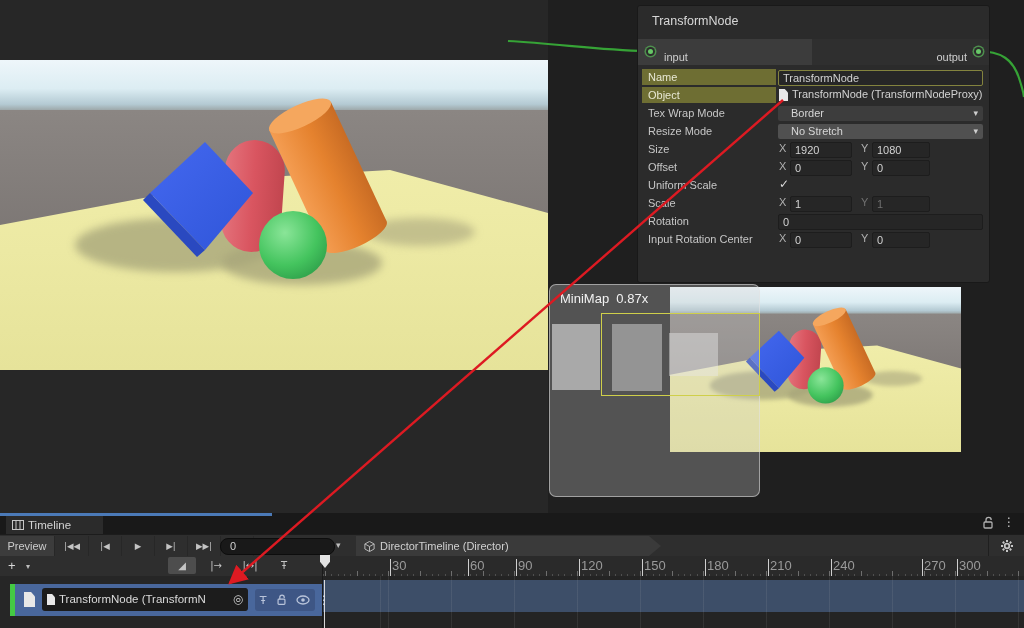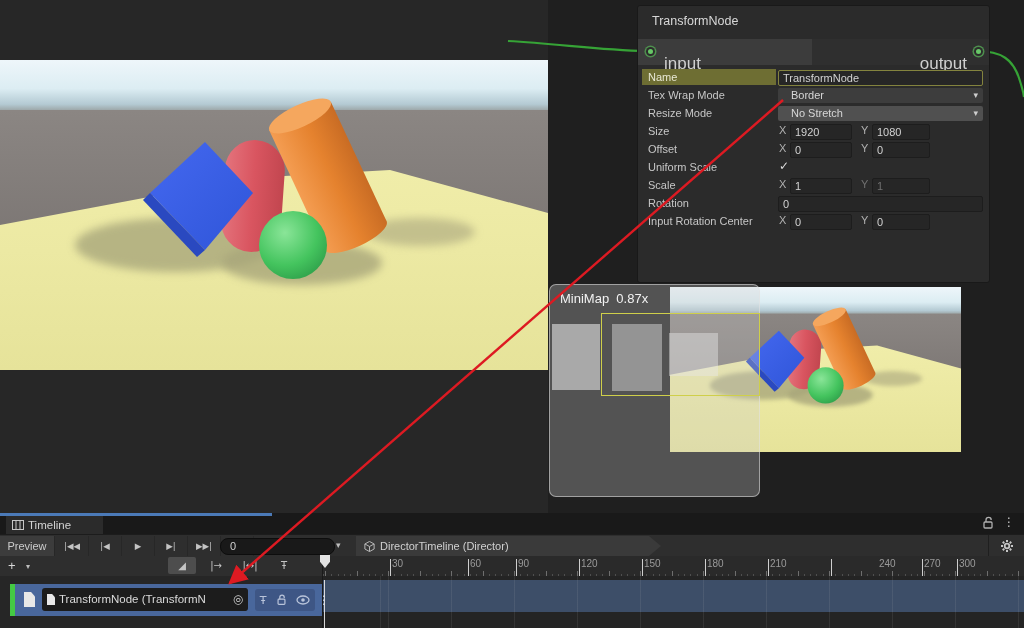--- a/index.html
+++ b/index.html
@@ -13,21 +13,21 @@
 
   
   #scene-view{left:0;top:60px;width:548px;height:310px;background:#7b7572;}
 
   
   #node-panel{left:637px;top:5px;width:353px;height:278px;background:#2b2b2b;
               border:1px solid #191919;border-radius:3px;box-sizing:border-box;}
   #node-title{left:14px;top:0;height:30px;line-height:30px;font-size:12.5px;color:#d8d8d8;}
   #port-row{left:0;top:33px;width:351px;height:26px;background:#2f2f2f;}
   #input-box{left:0;top:0;width:174px;height:26px;background:#3c3c3c;}
-  .port-label{top:12px;height:26px;line-height:26px;color:#cfcfcf;font-size:17px;}
+  .port-label{top:5px;height:26px;line-height:26px;color:#cfcfcf;font-size:11px;}
   .port-dot{width:5px;height:5px;border-radius:50%;background:#67c767;
             box-shadow:0 0 0 2px #2c2c2c,0 0 0 3.5px #4e8f4e;}
   #props{left:0;top:62px;width:351px;}
   .prop-row{position:relative;height:18px;}
   .prop-label{position:absolute;left:4px;top:1px;width:128px;height:16px;line-height:16px;
               padding-left:6px;color:#c6c6c6;white-space:nowrap;}
   .prop-label.hl{background:#6e6e33;color:#e8e8d4;}
   .fld{position:absolute;top:2px;height:14px;line-height:14px;background:#262626;
        border:1px solid #1d1d1d;border-radius:2px;color:#d2d2d2;padding:0 4px;
        white-space:nowrap;overflow:hidden;}
@@ -84,21 +84,21 @@
   #edit-btns{left:168px;top:1px;height:17px;display:flex;gap:6px;}
   .ebtn{min-width:28px;height:17px;line-height:17px;text-align:center;color:#c4c4c4;font-size:10px;border-radius:2px;}
   .ebtn.active{background:#4d4d4d;}
 
   #ruler{left:322px;top:43px;width:702px;height:24px;background:#2a2a2a;border-left:1px solid #1a1a1a;
          box-sizing:border-box;
          background-image:
            repeating-linear-gradient(90deg,#6e6e6e 0 1px,transparent 1px 31.5px),
            repeating-linear-gradient(90deg,#4f4f4f 0 1px,transparent 1px 6.3px);
          background-size:100% 9px,100% 6px;background-position:2px 100%,2px 100%;background-repeat:repeat-x;}
-  .ruler-label{position:absolute;top:2px;font-size:10px;color:#9a9a9a;}
+  .ruler-label{position:absolute;top:2px;font-size:13px;color:#9a9a9a;}
   .ruler-label::before{content:"";position:absolute;left:-2px;top:1px;width:1px;height:18px;background:#cfcfcf;}
   #content{left:322px;top:63px;width:702px;height:52px;background:#242424;border-left:1px solid #191919;box-sizing:border-box;}
   #track-band{position:absolute;left:0;top:4px;width:100%;height:32px;background:#3d4e68;}
   #content::after{content:"";position:absolute;inset:0;
       background:repeating-linear-gradient(90deg,rgba(200,200,200,0.10) 0 1px,transparent 1px 63px);
       background-position:65px 0;}
   #playhead{left:320px;top:42px;width:10px;height:13px;background:#e2e2e2;
             clip-path:polygon(0 0,100% 0,100% 52%,50% 100%,0 52%);z-index:5;}
   #playhead-line{left:324px;top:67px;width:1px;height:48px;background:rgba(235,235,235,0.9);z-index:5;}
 
@@ -202,20 +202,25 @@
     </div>
     <span class="port-dot abs" style="left:338px;top:10px"></span>
     <span class="port-label abs" style="right:22px">output</span>
   </div>
   <div id="props" class="abs">
         <div class="prop-row">
           <span class="prop-label hl">Name</span>
           <div class="fld hlb" style="left: 140px; right: 6px;">TransformNode</div>
         </div>
         <div class="prop-row">
+          <span class="prop-label hl">Object</span>
+          <span class="page-icon abs" style="left: 141px; top: 3px;"></span>
+          <span class="abs" style="left: 154px; top: 2px; color: rgb(210, 210, 210);">TransformNode (TransformNodeProxy)</span>
+        </div>
+        <div class="prop-row">
           <span class="prop-label">Tex Wrap Mode</span>
           <div class="dd"><span>Border</span><span class="dd-arrow ic">▾</span></div>
         </div>
         <div class="prop-row">
           <span class="prop-label">Resize Mode</span>
           <div class="dd light"><span>No Stretch</span><span class="dd-arrow ic">▾</span></div>
         </div>
         <div class="prop-row">
           <span class="prop-label">Size</span>
           <span class="axis" style="left: 141px;">X</span>
@@ -338,21 +343,21 @@
   </div>
 
   <div id="ruler" class="abs">
         <span class="ruler-label" style="left: 69px;">30</span>
         <span class="ruler-label" style="left: 147px;">60</span>
         <span class="ruler-label" style="left: 195px;">90</span>
         <span class="ruler-label" style="left: 258px;">120</span>
         <span class="ruler-label" style="left: 321px;">150</span>
         <span class="ruler-label" style="left: 384px;">180</span>
         <span class="ruler-label" style="left: 447px;">210</span>
-        <span class="ruler-label" style="left: 510px; padding-left: 46px;">240</span>
+        <span class="ruler-label" style="left: 510px;">240</span>
         <span class="ruler-label" style="left: 573px; margin-left: 28px;">270</span>
         <span class="ruler-label" style="left: 636px;">300</span>
       </div>
   <div id="content" class="abs">
     <div id="track-band"></div>
   </div>
   <div id="playhead" class="abs"></div>
   <div id="playhead-line" class="abs"></div>
 
   <div id="track-green" class="abs"></div>

